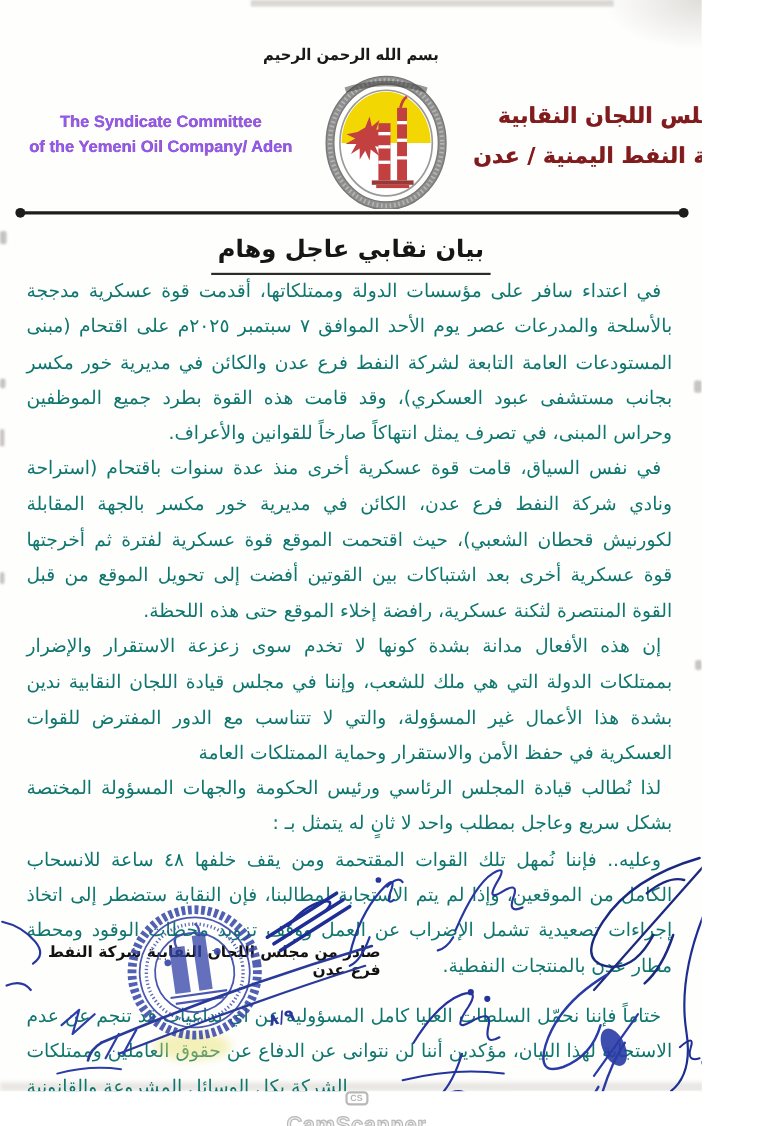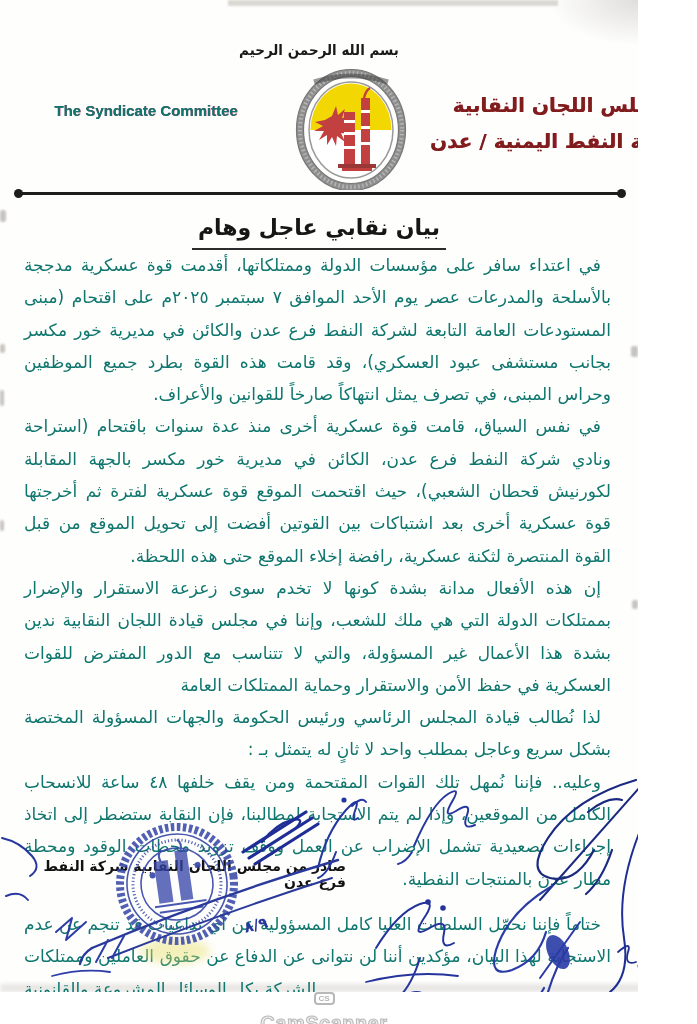--- a/index.html
+++ b/index.html
@@ -10,21 +10,21 @@
   .art-topband{top:0;left:228px;width:330px;height:6px;background:#cfccc5;opacity:.75;filter:blur(1px);}
   .art-topcorner{top:0;right:0;width:90px;height:46px;background:radial-gradient(ellipse at top right,#d8d6d2 0%,rgba(255,255,255,0) 70%);opacity:.8;}
   .art-bottomband{top:984px;left:0;width:697px;height:8px;background:#d6d3cd;opacity:.55;filter:blur(2px);}
   .edge-mark{position:absolute;background:#9a958e;opacity:.55;filter:blur(1px);border-radius:2px;}
   
   .bismillah{position:absolute;top:42px;left:50%;transform:translateX(-50%) scaleY(1.08);
              font-size:13.5px;font-weight:bold;color:#191919;letter-spacing:-.5px;white-space:nowrap;filter:blur(.2px);}
   .logo{position:absolute;top:68px;left:294px;}
   .org-en{position:absolute;top:99px;left:4px;width:284px;text-align:center;
           font-family:"Liberation Sans",sans-serif;font-weight:bold;font-size:15px;line-height:1.55;
-          color:#0f766e;text-shadow:.4px 0 0 #b13b65;}
+          color:#8b5cf6;text-shadow:.4px 0 0 #b13b65;}
   .org-ar{position:absolute;top:87px;left:428px;width:260px;text-align:center;
           font-weight:bold;font-size:20px;line-height:1.8;color:#7f1d1d;text-shadow:.4px 0 0 #b03e52;}
   .rule{position:absolute;top:192px;left:20px;right:18px;height:3px;background:#1d1d1d;border-radius:2px;}
   .rule::before,.rule::after{content:"";position:absolute;top:-3px;width:9px;height:9px;border-radius:50%;background:#1d1d1d;}
   .rule::before{left:-6px;} .rule::after{right:-6px;}
   
   .title-wrap{position:absolute;top:215px;left:0;width:100%;text-align:center;}
   .title{display:inline-block;font-weight:bold;font-size:22px;color:#161616;
          border-bottom:2.5px solid #2b2b2b;padding:0 6px 8px;}
   
@@ -92,20 +92,21 @@
       <rect x="67" y="74" width="9" height="3" fill="#fff"></rect>
       <path d="M70 30 q2 -8 6 -10" stroke="#c24040" stroke-width="2.5" fill="none"></path>
       <rect x="44" y="96" width="38" height="4" fill="#9a3838"></rect>
       <rect x="48" y="100" width="30" height="3" fill="#c24040"></rect>
     </g>
     <path d="M20 14 q37 -12 74 0" fill="none" stroke="#444" stroke-width="5" opacity=".55"></path>
   </svg>
 
   <div class="org-en">
     <div>The Syndicate Committee</div>
+    <div>of the Yemeni Oil Company/ Aden</div>
   </div>
 
   <div class="org-ar" dir="rtl">
     <div>مجلس اللجان النقابية</div>
     <div>شركة النفط اليمنية / عدن</div>
   </div>
 
   <div class="rule"></div>
 
   <div class="title-wrap">

